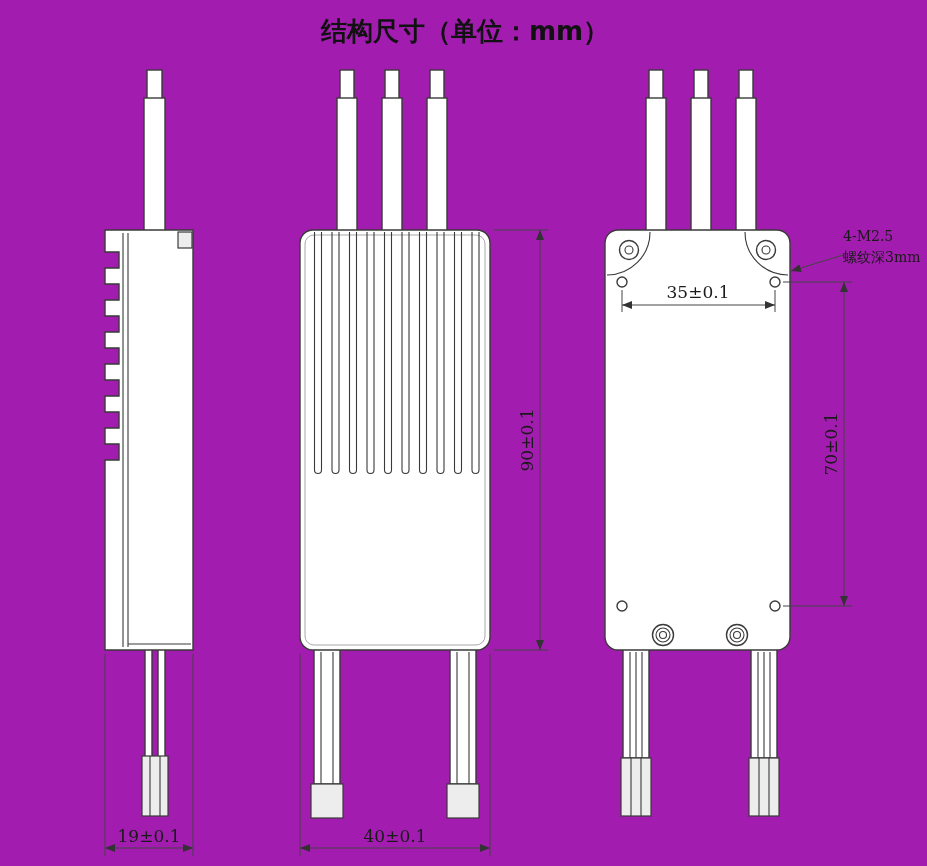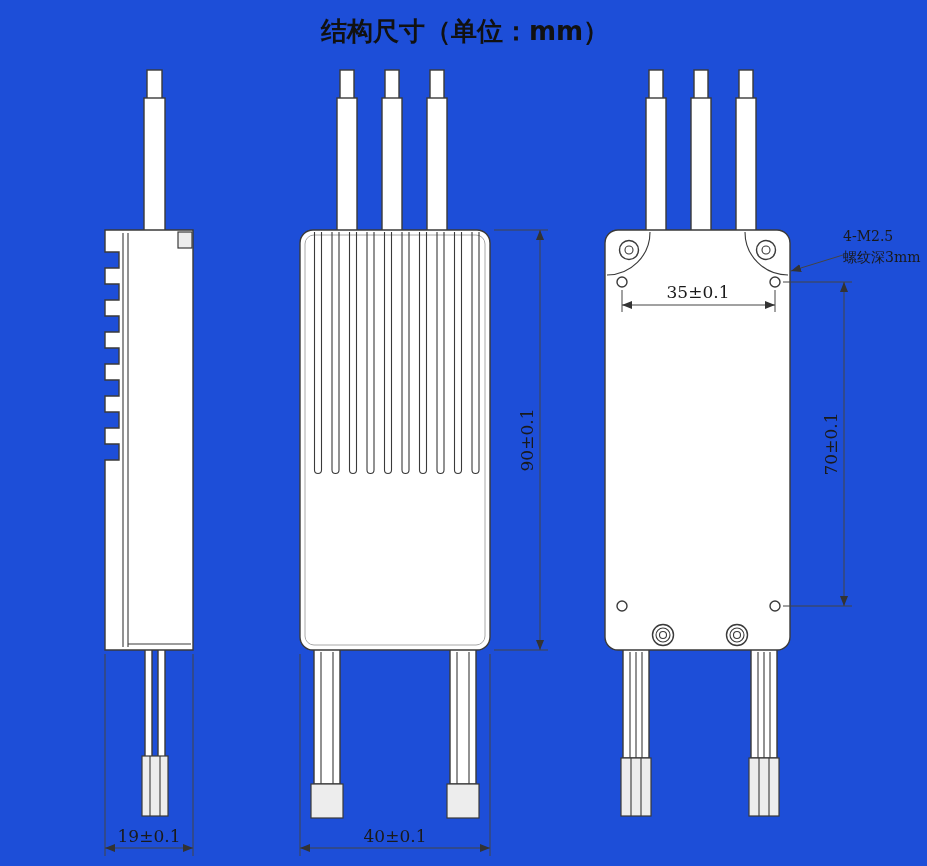--- a/index.html
+++ b/index.html
@@ -1,16 +1,16 @@
 <!DOCTYPE html>
 <html><head>
 <meta charset="utf-8">
 <style>
   html,body{margin:0;padding:0;background:#ffffff;}
-  .canvas{position:relative;width:927px;height:866px;background:#1d4ed8;overflow:hidden;
+  .canvas{position:relative;width:927px;height:866px;background:#a21caf;overflow:hidden;
           font-family:"DejaVu Sans",sans-serif;}
   svg{display:block;}
   .title{font:bold 26px "DejaVu Sans",sans-serif;fill:#111;}
   .outline{fill:#ffffff;stroke:#3a3a3a;stroke-width:1.4;stroke-linejoin:miter;}
   .thin{fill:none;stroke:#3a3a3a;stroke-width:1.1;}
   .light{fill:none;stroke:#a8a8a8;stroke-width:1;}
   .fillgray{fill:#ededed;stroke:#3a3a3a;stroke-width:1.2;}
   .dim{stroke:#444;stroke-width:1;fill:none;}
   .dimtext{font:17px "DejaVu Serif",serif;fill:#1a1a1a;}
   .notetext{font:14px "DejaVu Serif",serif;fill:#1a1a1a;}

